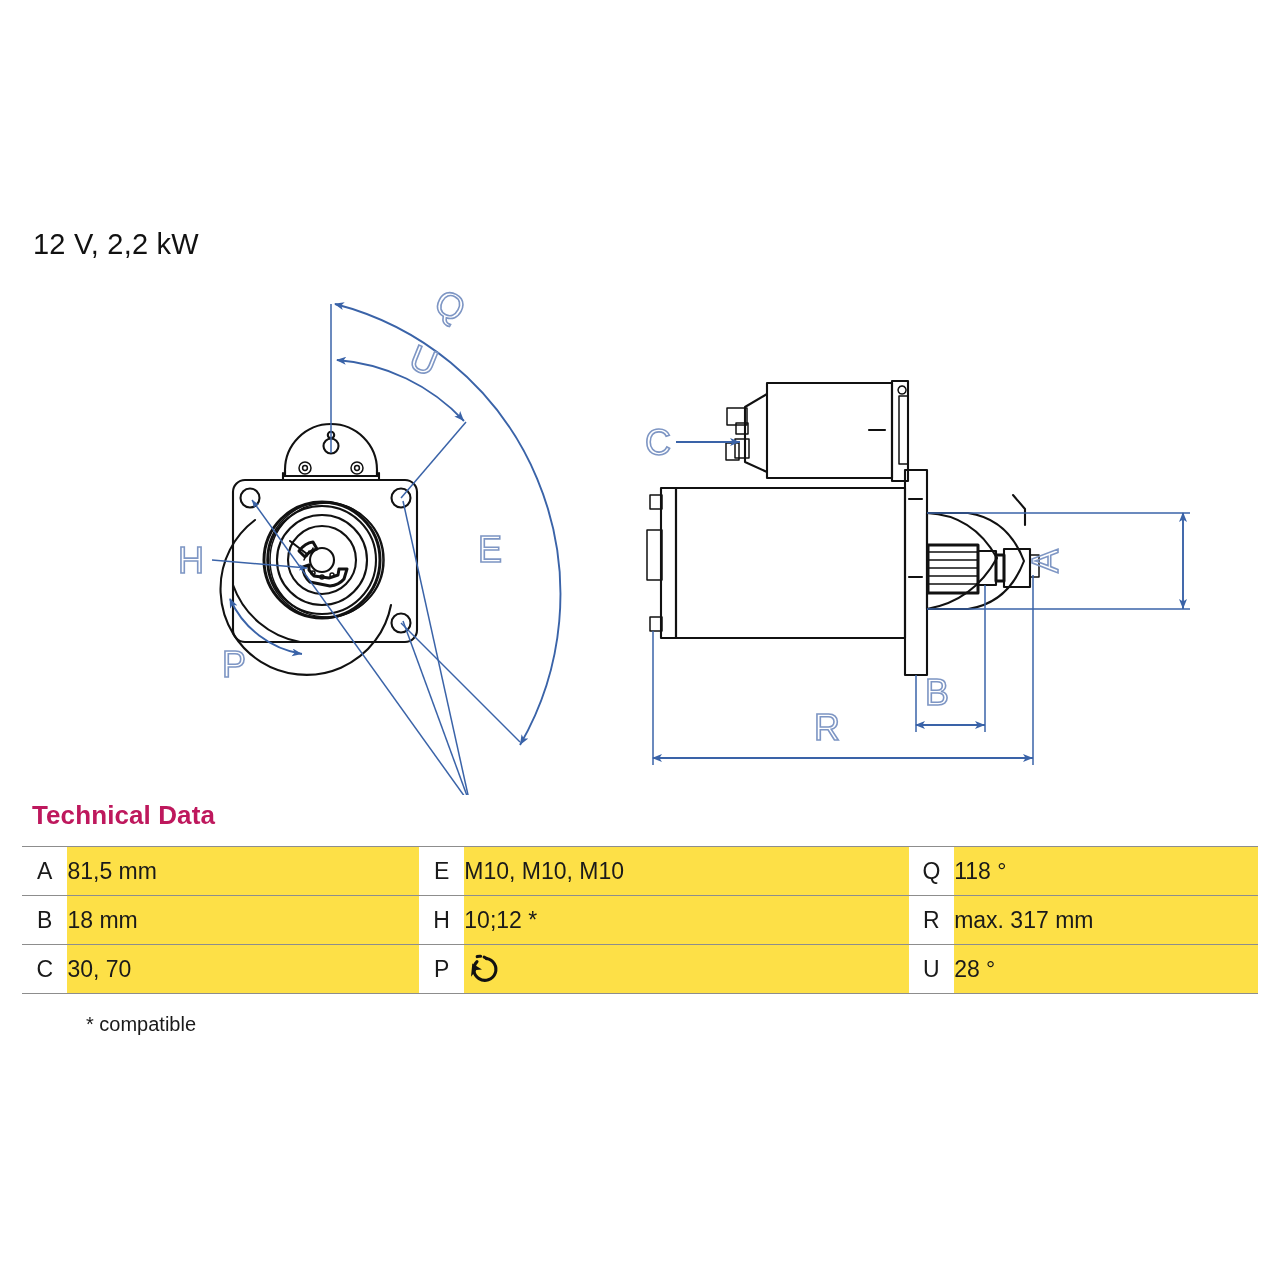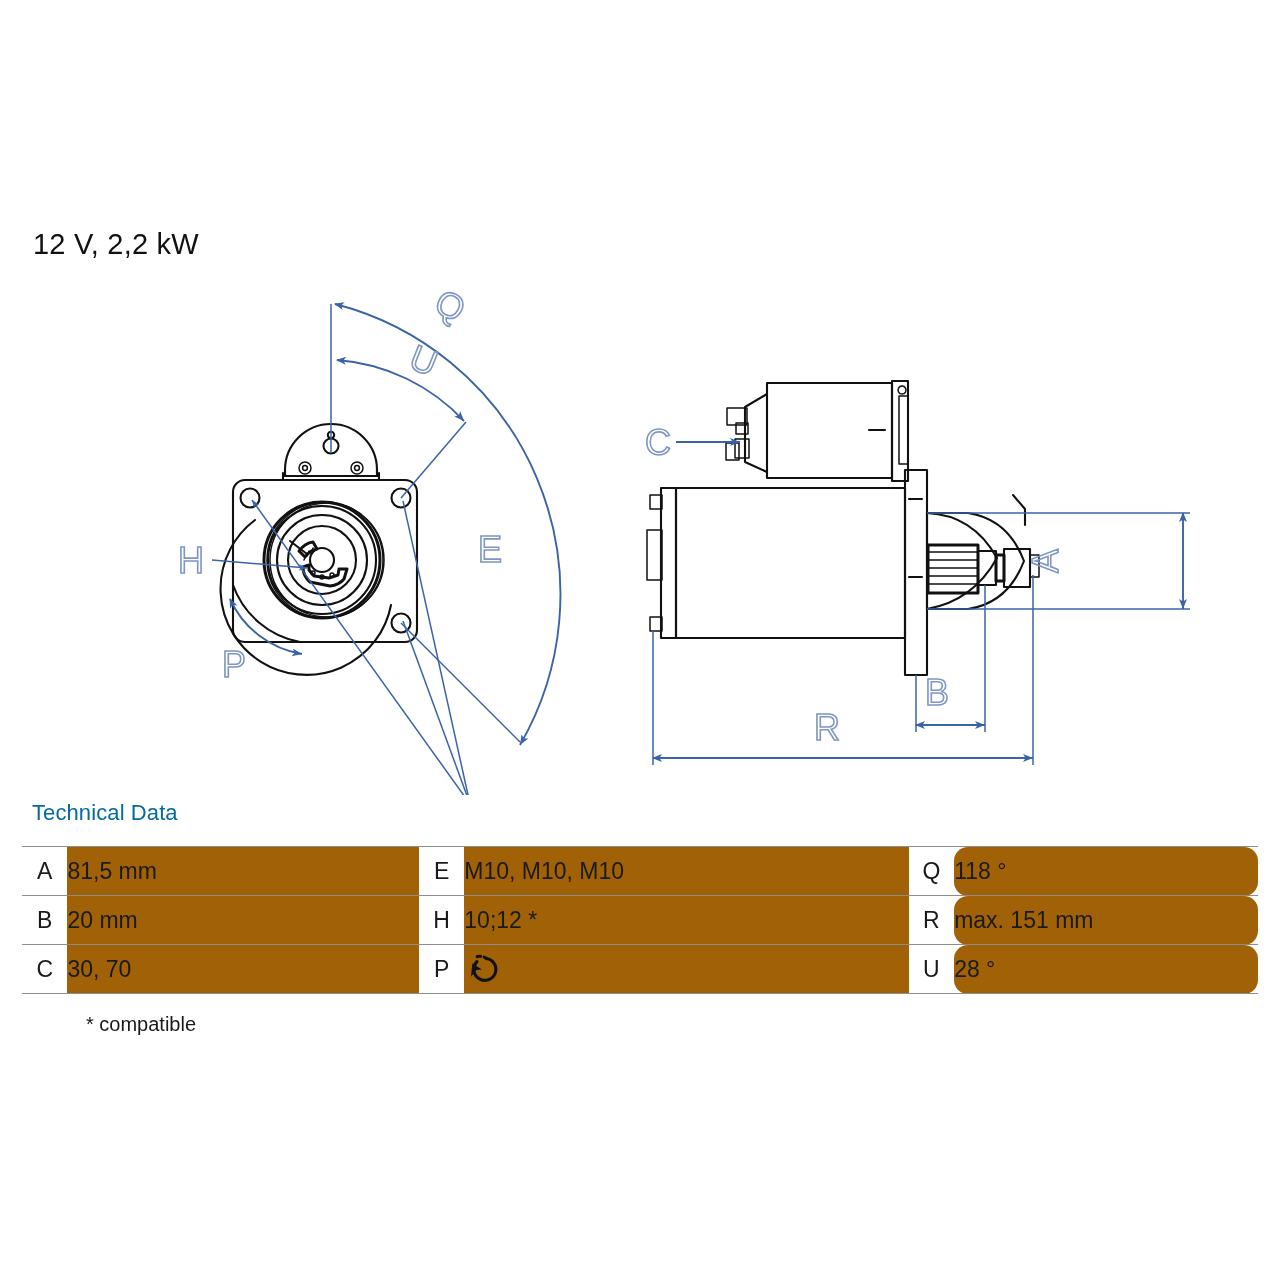--- a/index.html
+++ b/index.html
@@ -36,23 +36,23 @@
     position: absolute;
     left: 0;
     top: 255px;
     width: 1280px;
     height: 540px;
   }
   .td-heading {
     position: absolute;
     left: 32px;
     top: 800px;
-    font-size: 22px;
-    font-weight: normal;
-    color: #0369a1;
+    font-size: 26px;
+    font-weight: bold;
+    color: #be185d;
     letter-spacing: 0.1px;
   }
   table.tech {
     position: absolute;
     left: 22px;
     top: 846px;
     width: 1236px;
     border-collapse: collapse;
     table-layout: fixed;
     font-size: 23px;
@@ -66,27 +66,27 @@
   table.tech tr:last-child td {
     border-bottom: 1.5px solid #8d8d8d;
   }
   td.k {
     background: #ffffff;
     text-align: center;
     width: 44px;
     color: #1a1a1a;
   }
   td.v {
-    background: #a16207;
+    background: #fde047;
     padding-left: 14px;
     color: #1a1a1a;
   }
   td.v-a { width: 340px; }
   td.v-b { width: 430px; margin-left: 21px; }
-  td.v-c { width: 294px; border-radius: 14px; }
+  td.v-c { width: 294px; }
   .footnote {
     position: absolute;
     left: 86px;
     top: 1013px;
     font-size: 20px;
     color: #1a1a1a;
   }
   .rot-wrap {
     display: inline-block;
     width: 40px;
@@ -289,25 +289,25 @@
       <tr>
         <td class="k">A</td>
         <td class="v v-a">81,5 mm</td>
         <td class="k">E</td>
         <td class="v v-b">M10, M10, M10</td>
         <td class="k">Q</td>
         <td class="v v-c">118 °</td>
       </tr>
       <tr>
         <td class="k">B</td>
-        <td class="v v-a">20 mm</td>
+        <td class="v v-a">18 mm</td>
         <td class="k">H</td>
         <td class="v v-b">10;12 *</td>
         <td class="k">R</td>
-        <td class="v v-c">max. 151 mm</td>
+        <td class="v v-c">max. 317 mm</td>
       </tr>
       <tr>
         <td class="k">C</td>
         <td class="v v-a">30, 70</td>
         <td class="k">P</td>
         <td class="v v-b">
           <span class="rot-wrap">
             <svg viewBox="0 0 40 34" width="40" height="34">
               <path d="M22.5,6.5 a11,11 0 1 1 -9.5,3.2" fill="none" stroke="#111111" stroke-width="3.1" stroke-linecap="round"></path>
               <path d="M13.2,4.6 a11,11 0 0 1 9.3,1.9" fill="none" stroke="#111111" stroke-width="3.1" stroke-linecap="round" stroke-dasharray="3.4 3.6"></path>

